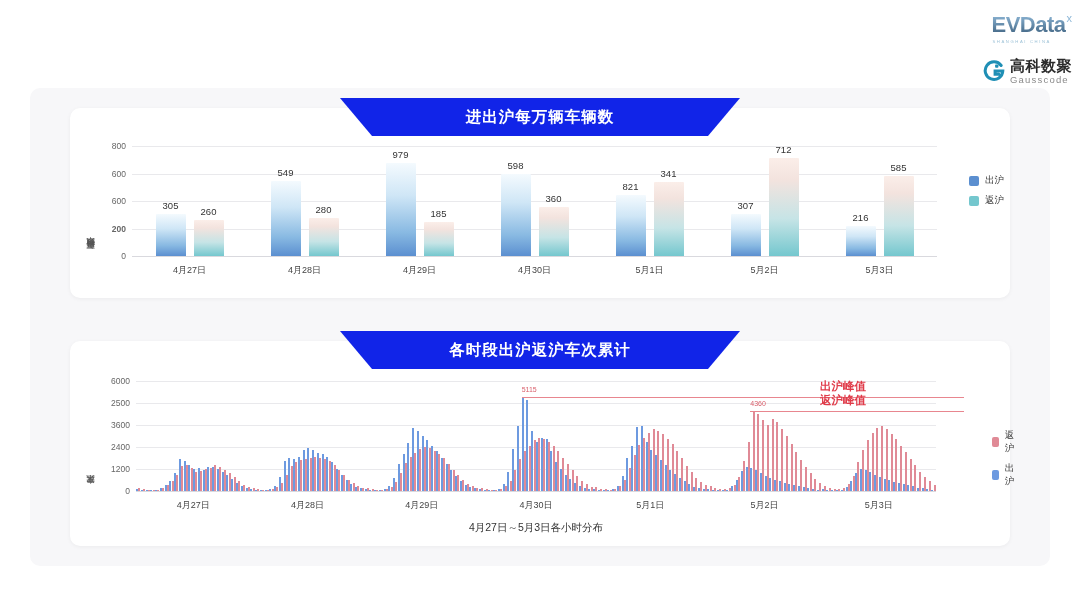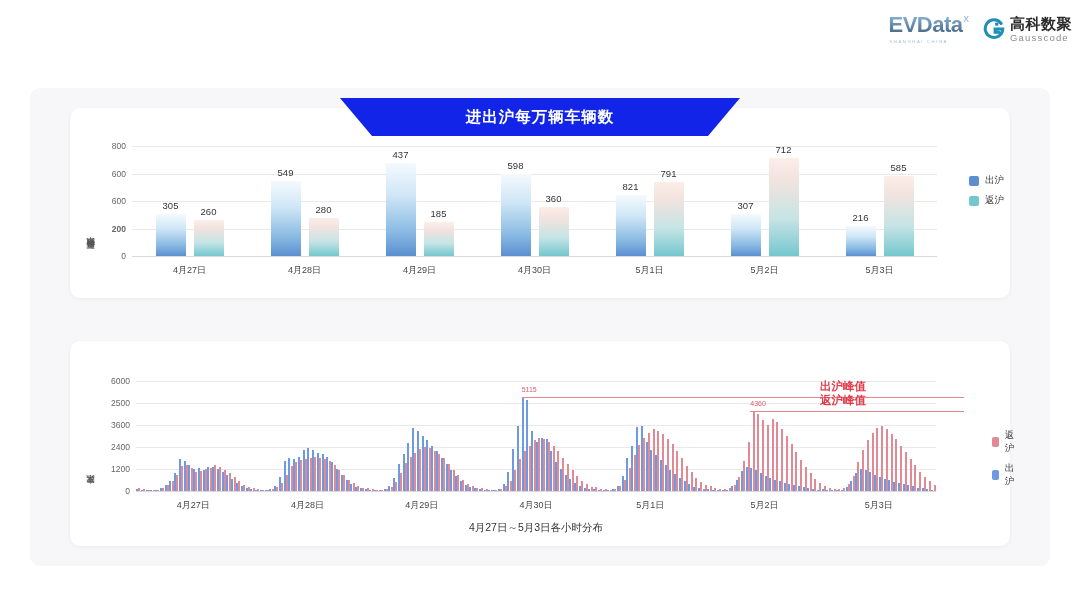--- a/index.html
+++ b/index.html
@@ -7,21 +7,21 @@
     width: 1080px; height: 608px;
     background: #ffffff;
     font-family: "Liberation Sans", "DejaVu Sans", sans-serif;
     overflow: hidden;
   }
   .page { position: relative; width: 1080px; height: 608px; background: #fff; }
 
   
   .logos {
     position: absolute; top: 14px; right: 8px;
-    display: flex; align-items: center; gap: 14px;
+    display: flex; align-items: flex-end; gap: 14px; flex-direction: column;
   }
   .evdata { display: flex; flex-direction: column; align-items: flex-start; }
   .evdata-row { display: flex; align-items: flex-start; }
   .evdata-word {
     font-size: 22px; font-weight: bold; letter-spacing: -0.5px;
     color: #4a6b88;
     background: linear-gradient(180deg,#8fb8d8 0%, #3c5f7d 100%);
     -webkit-background-clip: text; background-clip: text; color: transparent;
     line-height: 1;
   }
@@ -158,33 +158,33 @@
           <div class="barlabel" style="left: 38.5px; top: 54.0625px;">305</div>
           <div class="bar back" style="left: 61.5px; width: 30px; height: 35.75px;"></div>
           <div class="barlabel" style="left: 76.5px; top: 60.25px;">260</div>
           <div class="xtick" style="left: 57.5px; top: 118px;">4月27日</div>
           <div class="bar out" style="left: 138.5px; width: 30px; height: 75.4875px;"></div>
           <div class="barlabel" style="left: 153.5px; top: 20.5125px;">549</div>
           <div class="bar back" style="left: 176.5px; width: 30px; height: 38.5px;"></div>
           <div class="barlabel" style="left: 191.5px; top: 57.5px;">280</div>
           <div class="xtick" style="left: 172.5px; top: 118px;">4月28日</div>
           <div class="bar out" style="left: 253.5px; width: 30px; height: 92.95px;"></div>
-          <div class="barlabel" style="left: 268.5px; top: 3.05px;">437</div>
+          <div class="barlabel" style="left: 268.5px; top: 3.05px;">979</div>
           <div class="bar back" style="left: 291.5px; width: 30px; height: 34.2375px;"></div>
           <div class="barlabel" style="left: 306.5px; top: 61.7625px;">185</div>
           <div class="xtick" style="left: 287.5px; top: 118px;">4月29日</div>
           <div class="bar out" style="left: 368.5px; width: 30px; height: 82.225px;"></div>
           <div class="barlabel" style="left: 383.5px; top: 13.775px;">598</div>
           <div class="bar back" style="left: 406.5px; width: 30px; height: 49.5px;"></div>
           <div class="barlabel" style="left: 421.5px; top: 46.5px;">360</div>
           <div class="xtick" style="left: 402.5px; top: 118px;">4月30日</div>
           <div class="bar out" style="left: 483.5px; width: 30px; height: 60.9125px;"></div>
           <div class="barlabel" style="left: 498.5px; top: 35.0875px;">821</div>
           <div class="bar back" style="left: 521.5px; width: 30px; height: 73.975px;"></div>
-          <div class="barlabel" style="left: 536.5px; top: 22.025px;">791</div>
+          <div class="barlabel" style="left: 536.5px; top: 22.025px;">341</div>
           <div class="xtick" style="left: 517.5px; top: 118px;">5月1日</div>
           <div class="bar out" style="left: 598.5px; width: 30px; height: 42.2125px;"></div>
           <div class="barlabel" style="left: 613.5px; top: 53.7875px;">307</div>
           <div class="bar back" style="left: 636.5px; width: 30px; height: 97.9px;"></div>
           <div class="barlabel" style="left: 651.5px; top: -1.9px;">712</div>
           <div class="xtick" style="left: 632.5px; top: 118px;">5月2日</div>
           <div class="bar out" style="left: 713.5px; width: 30px; height: 29.7px;"></div>
           <div class="barlabel" style="left: 728.5px; top: 66.3px;">216</div>
           <div class="bar back" style="left: 751.5px; width: 30px; height: 80.4375px;"></div>
           <div class="barlabel" style="left: 766.5px; top: 15.5625px;">585</div>
@@ -196,20 +196,23 @@
             <div class="legend-lb">出沪</div>
           </div>
           <div class="legend-item">
             <div class="legend-sw" style="background: rgb(116, 199, 206);"></div>
             <div class="legend-lb">返沪</div>
           </div>
         </div>
     </div>
 
     <div class="card" id="card2">
+      <div class="banner" id="banner2">
+        <span>各时段出沪返沪车次累计</span>
+      </div>
       <div class="plot" id="plot2" style="left: 66px; top: 40px; width: 800px; height: 110px;">
           <div class="ylabel" style="left: -52px; top: 0px; height: 110px;">车次累计</div>
           <div class="ytick" style="top: 110px; width: 36px; left: -42px;">0</div>
           <div class="axisline" style="top: 110px; width: 800px;"></div>
           <div class="ytick" style="top: 88px; width: 36px; left: -42px;">1200</div>
           <div class="gridline" style="top: 88px; width: 800px;"></div>
           <div class="ytick" style="top: 66px; width: 36px; left: -42px;">2400</div>
           <div class="gridline" style="top: 66px; width: 800px;"></div>
           <div class="ytick" style="top: 44px; width: 36px; left: -42px;">3600</div>
           <div class="gridline" style="top: 44px; width: 800px;"></div>

